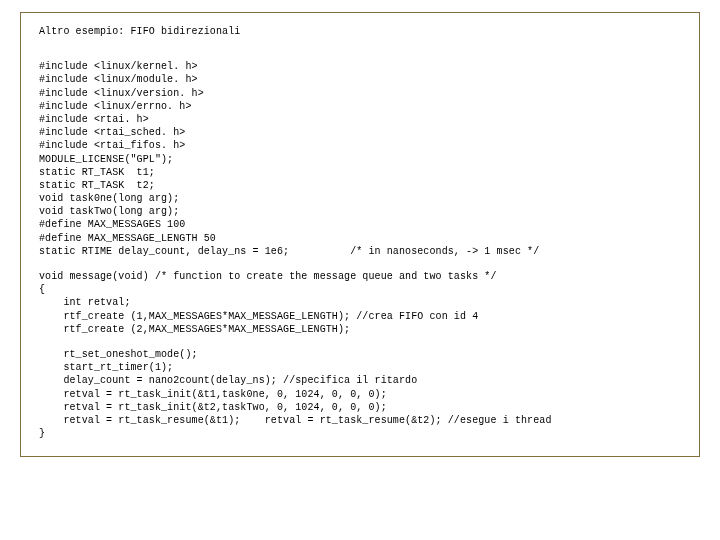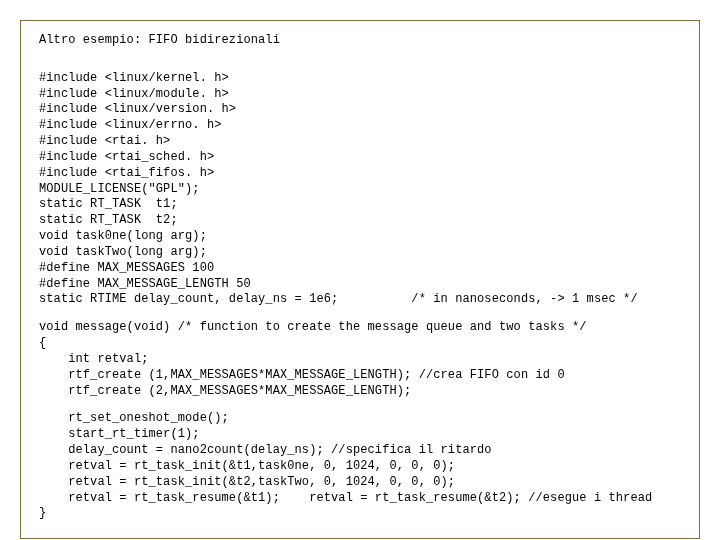--- a/index.html
+++ b/index.html
@@ -7,25 +7,25 @@
     padding: 0;
     background: #fff;
     width: 720px;
     height: 540px;
     overflow: hidden;
     font-family: "Courier New", Courier, monospace;
   }
   .page {
     box-sizing: border-box;
     width: 680px;
-    margin: 20px 20px;
+    margin: 12px 20px;
     border: 1px solid #807040;
     padding: 12px 18px 16px 18px;
     background: #fff;
-    font-size: 12px;
+    font-size: 10px;
     line-height: 1.32;
     color: #000;
     letter-spacing: 0.1px;
   }
   .title {
     margin-bottom: 10px;
   }
   .block {
     white-space: pre;
   }
@@ -51,21 +51,21 @@
 static RT_TASK  t2;
 void task0ne(long arg);
 void taskTwo(long arg);
 #define MAX_MESSAGES 100
 #define MAX_MESSAGE_LENGTH 50
 static RTIME delay_count, delay_ns = 1e6;          /* in nanoseconds, -&gt; 1 msec */</div>
   <div class="gap"></div>
   <div class="block">void message(void) /* function to create the message queue and two tasks */
 {
     int retval;
-    rtf_create (1,MAX_MESSAGES*MAX_MESSAGE_LENGTH); //crea FIFO con id 0
+    rtf_create (1,MAX_MESSAGES*MAX_MESSAGE_LENGTH); //crea FIFO con id 4
     rtf_create (2,MAX_MESSAGES*MAX_MESSAGE_LENGTH);</div>
   <div class="gap"></div>
   <div class="block">    rt_set_oneshot_mode();
     start_rt_timer(1);
     delay_count = nano2count(delay_ns); //specifica il ritardo
     retval = rt_task_init(&amp;t1,task0ne, 0, 1024, 0, 0, 0);
     retval = rt_task_init(&amp;t2,taskTwo, 0, 1024, 0, 0, 0);
     retval = rt_task_resume(&amp;t1);    retval = rt_task_resume(&amp;t2); //esegue i thread
 }</div>
 </div>

